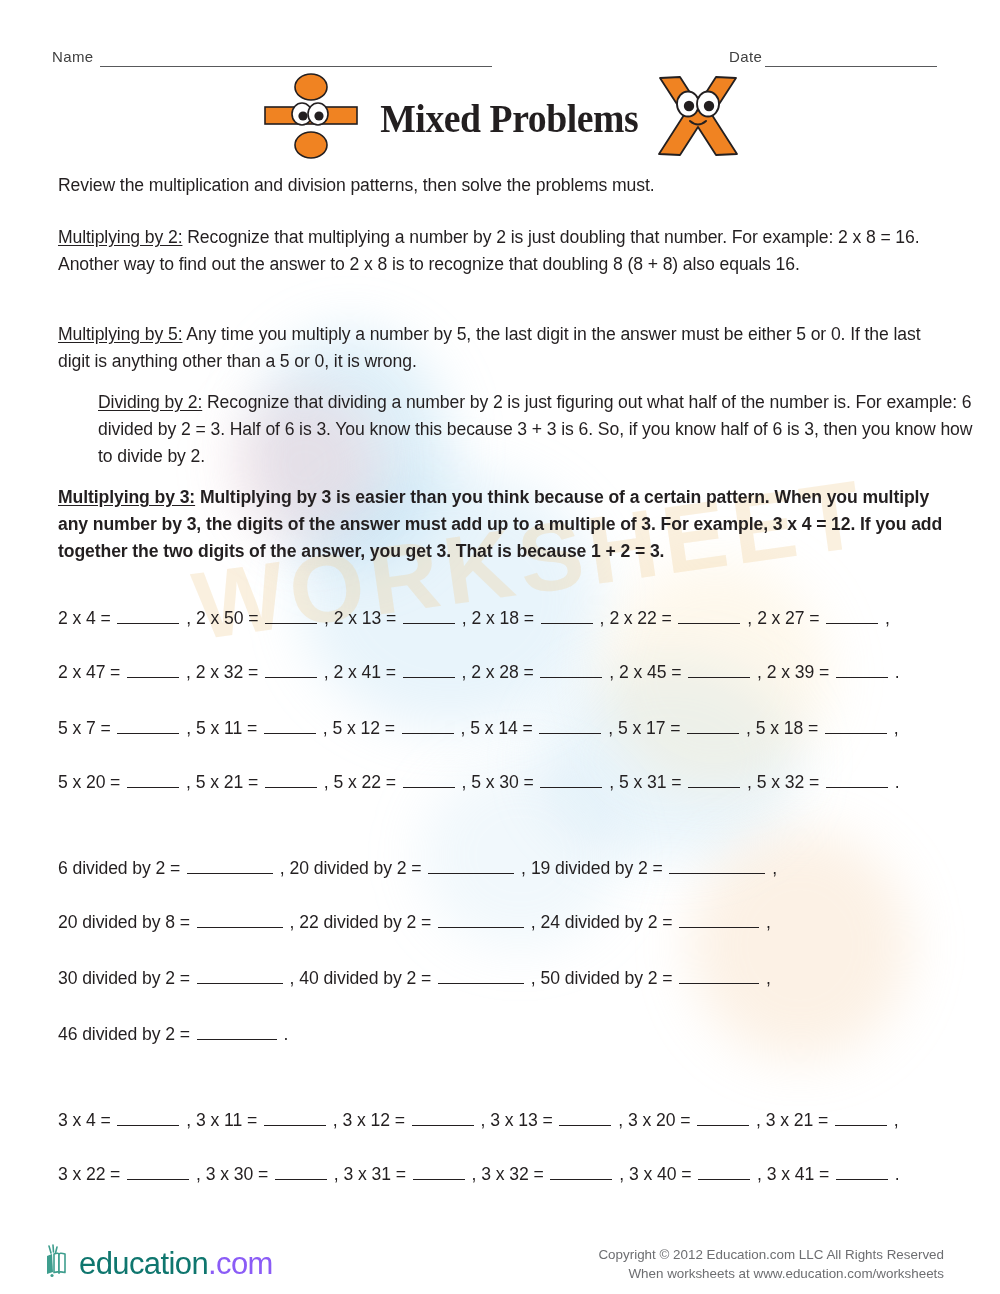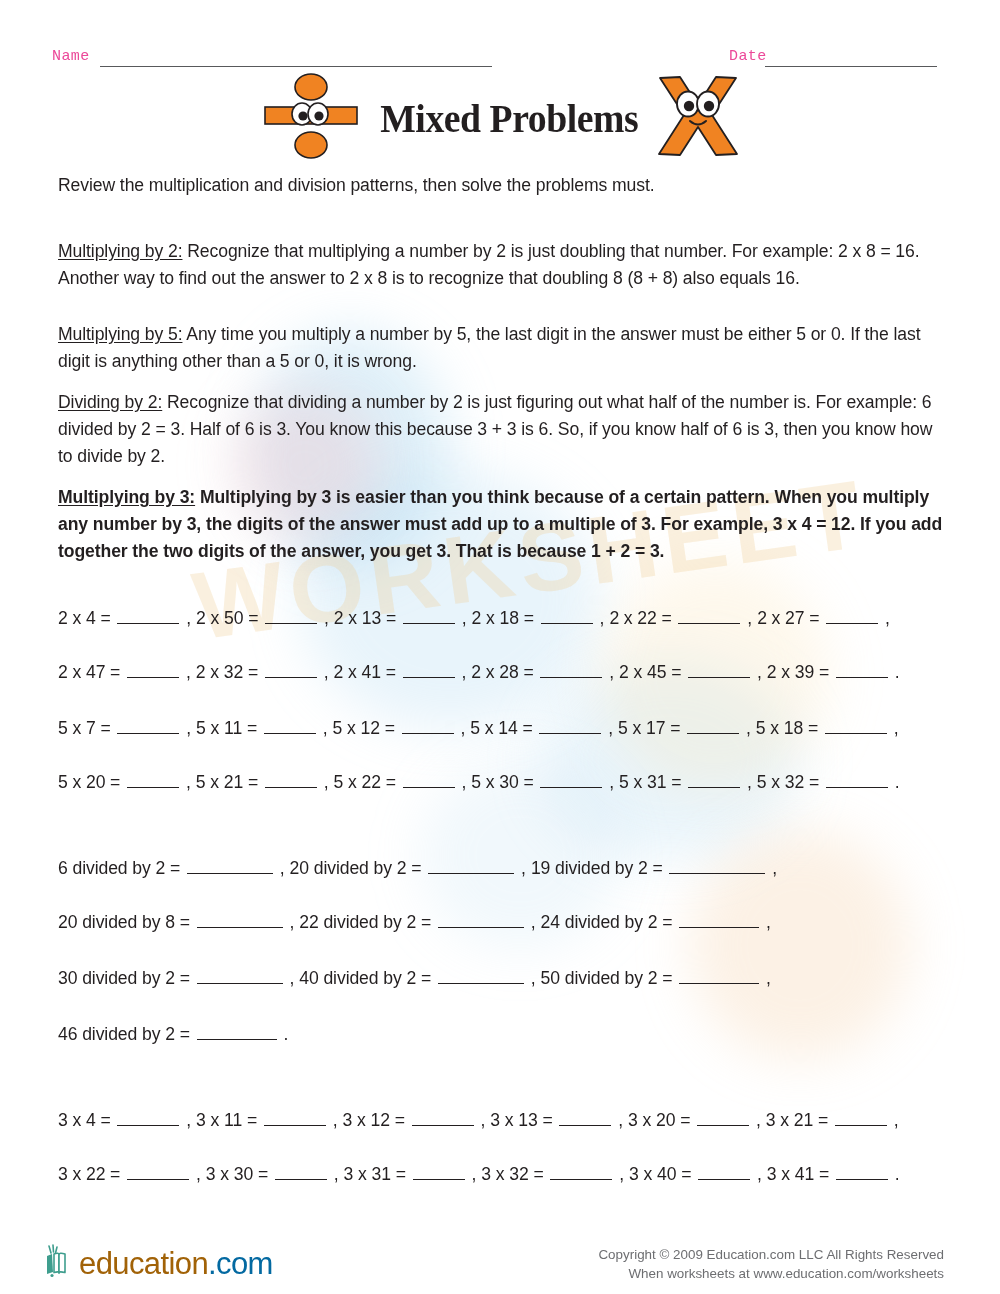--- a/index.html
+++ b/index.html
@@ -66,22 +66,22 @@
   .hdr {
     position: absolute;
     top: 46px;
     left: 0;
     width: 1000px;
     height: 24px;
   }
   .hdr-label {
     position: absolute;
     font-size: 15px;
-    color: #ec4899;
-    font-family: Liberation Mono, monospace;
+    color: #404040;
+    font-family: Liberation Sans, sans-serif;
     letter-spacing: 0.4px;
   }
   .hdr-rule {
     position: absolute;
     border-bottom: 1.6px solid #58595b;
     height: 0;
   }
   #name-label { left: 52px; top: 2px; }
   #name-rule  { left: 100px; top: 20px; width: 392px; }
   #date-label { left: 729px; top: 2px; }
@@ -120,23 +120,23 @@
     font-size: 17.6px;
     line-height: 27px;
     color: #231f20;
     letter-spacing: -0.1px;
   }
   .para u, .para .ul {
     text-decoration: underline;
     text-underline-offset: 2px;
   }
   #intro-text { top: 172px; }
-  #para-0 { top: 238px; }
+  #para-0 { top: 224px; }
   #para-1 { top: 321px; }
-  #para-2 { top: 389px; }
+  #para-2 { top: 389px; margin-left: 40px; }
   #para-3 { top: 484px; font-weight: bold; }
 
   
   .prob-row {
     position: absolute;
     left: 58px;
     width: 910px;
     font-family: "Liberation Sans", sans-serif;
     font-size: 17.6px;
     color: #231f20;
@@ -167,22 +167,22 @@
     display: flex;
     align-items: center;
     gap: 5px;
   }
   .logo-word {
     font-family: "Liberation Sans", sans-serif;
     font-size: 31px;
     letter-spacing: -0.6px;
     line-height: 1;
   }
-  .logo-edu { color: #a16207; }
-  .logo-dotcom { color: #0369a1; margin-top: 38px; }
+  .logo-edu { color: #0f766e; }
+  .logo-dotcom { color: #8b5cf6; margin-top: 38px; }
   .copy {
     position: absolute;
     right: 56px;
     top: 9px;
     text-align: right;
     font-family: "Liberation Sans", sans-serif;
     font-size: 13.4px;
     line-height: 19px;
     color: #6d6e71;
   }
@@ -280,19 +280,19 @@
             <path d="M10 10 Q15 8 15 11 L15 29 Q15 27 10 28.6 Z" fill="#ffffff" stroke="#3F9E8E" stroke-width="1.6" stroke-linejoin="round"></path>
             <path d="M15 11 Q15 8 21 10 L21 28.6 Q15 27 15 29 Z" fill="#ffffff" stroke="#3F9E8E" stroke-width="1.6" stroke-linejoin="round"></path>
             <circle cx="8" cy="31.5" r="1.6" fill="#3F9E8E"></circle>
           </svg>
         </span>
         <span class="logo-word">
           <span class="logo-edu">education</span><span class="logo-dotcom">.com</span>
         </span>
       </div>
       <div class="copy">
-        <div>Copyright © 2009 Education.com LLC All Rights Reserved</div>
+        <div>Copyright © 2012 Education.com LLC All Rights Reserved</div>
         <div>When worksheets at www.education.com/worksheets</div>
       </div>
     </div>
 
   </div>
 </div>
 
 </body></html>

